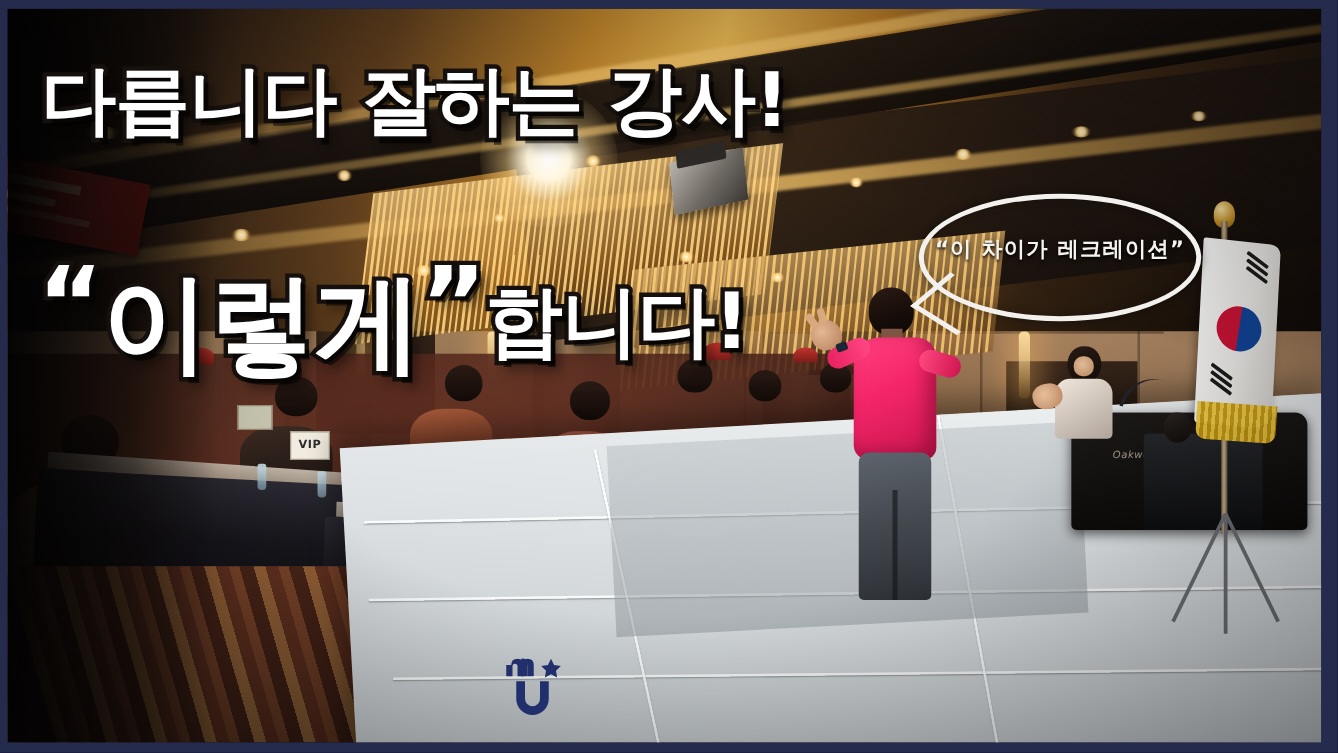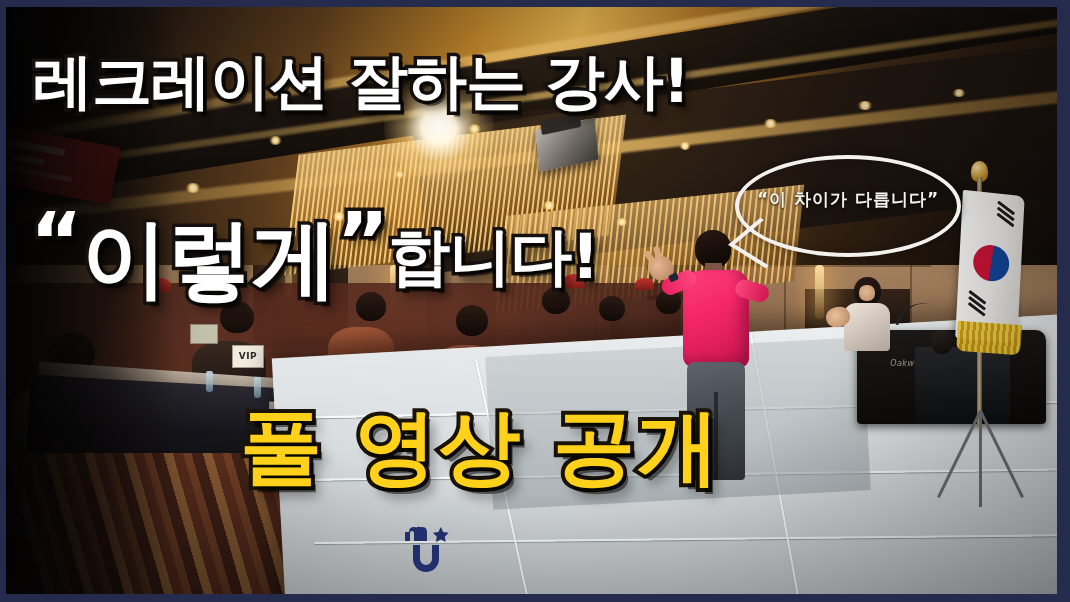--- a/index.html
+++ b/index.html
@@ -696,32 +696,31 @@
       <div class="tripod">
         <i style="left:26px;top:0;transform:rotate(0deg);"></i>
         <i style="left:26px;top:0;transform:rotate(26deg);"></i>
         <i style="left:26px;top:0;transform:rotate(-26deg);"></i>
       </div>
     </div>
 
     <div class="photo-vignette"></div>
   </div>
 
-  <div class="headline" id="line1">레크레이션 잘하는 강사!</div>
+  <div class="headline" id="line1">다릅니다 잘하는 강사!</div>
 
   <div class="headline" id="line2">
     <span class="quo">“</span><span class="big">이렇게</span><span class="quo">”</span><span class="tail">합니다!</span>
   </div>
 
-  <div id="yellowline">풀 영상 공개</div>
 
   <div id="bubble">
     <div class="oval"></div>
     <div class="tail"></div>
-    <div class="btext">“이 차이가 다릅니다”</div>
+    <div class="btext">“이 차이가 레크레이션”</div>
   </div>
 
   <div id="logo">
     <div class="mark">
       <svg width="52" height="46" viewBox="0 0 52 46" aria-hidden="true">
         <path d="M5 6 q0-5 5-5 t5 5 v9 h-5 v-8 q0-2-2-2 t-2 2 v8 H1 V6z" fill="#21306c" transform="translate(3,0)"></path>
         <path d="M5 1 q5-1 5 5 v9 h-5z" fill="#21306c" transform="translate(11,0)"></path>
         <path d="M5 6 q0-5 5-5 t5 5 v9 h-5 v-8 q0-2-2-2 t-2 2 v8 H5 V6z" fill="#21306c" transform="translate(11,0)"></path>
         <path d="M6 12 v14 a13 13 0 0 0 26 0 V12 h-7 v14 a6 6 0 0 1 -12 0 V12z" fill="#21306c" transform="translate(6,7)"></path>
         <path d="M40 2 l2.4 4.8 5.3.8-3.8 3.8.9 5.3-4.8-2.5-4.8 2.5.9-5.3-3.8-3.8 5.3-.8z" fill="#21306c" transform="translate(-1,-1) scale(1.02)"></path>

